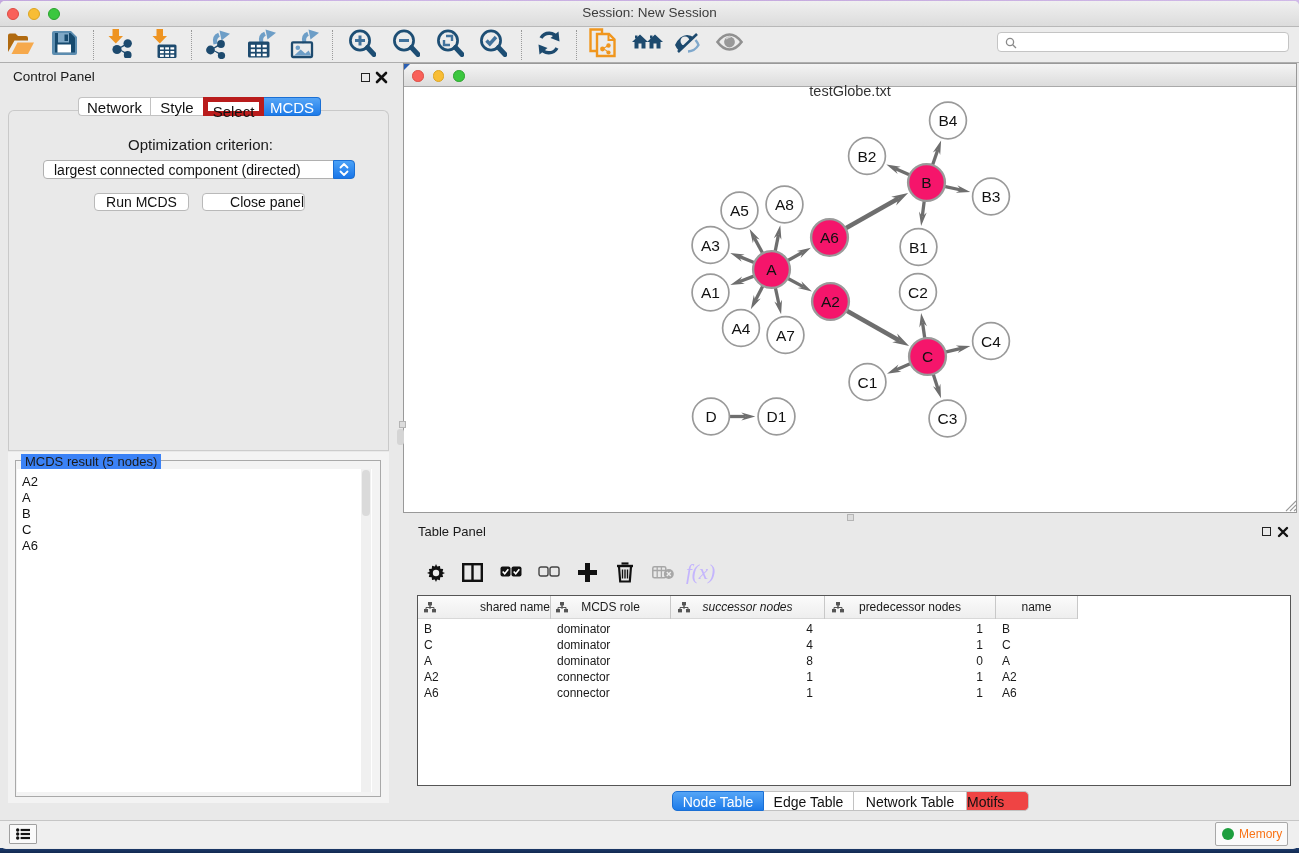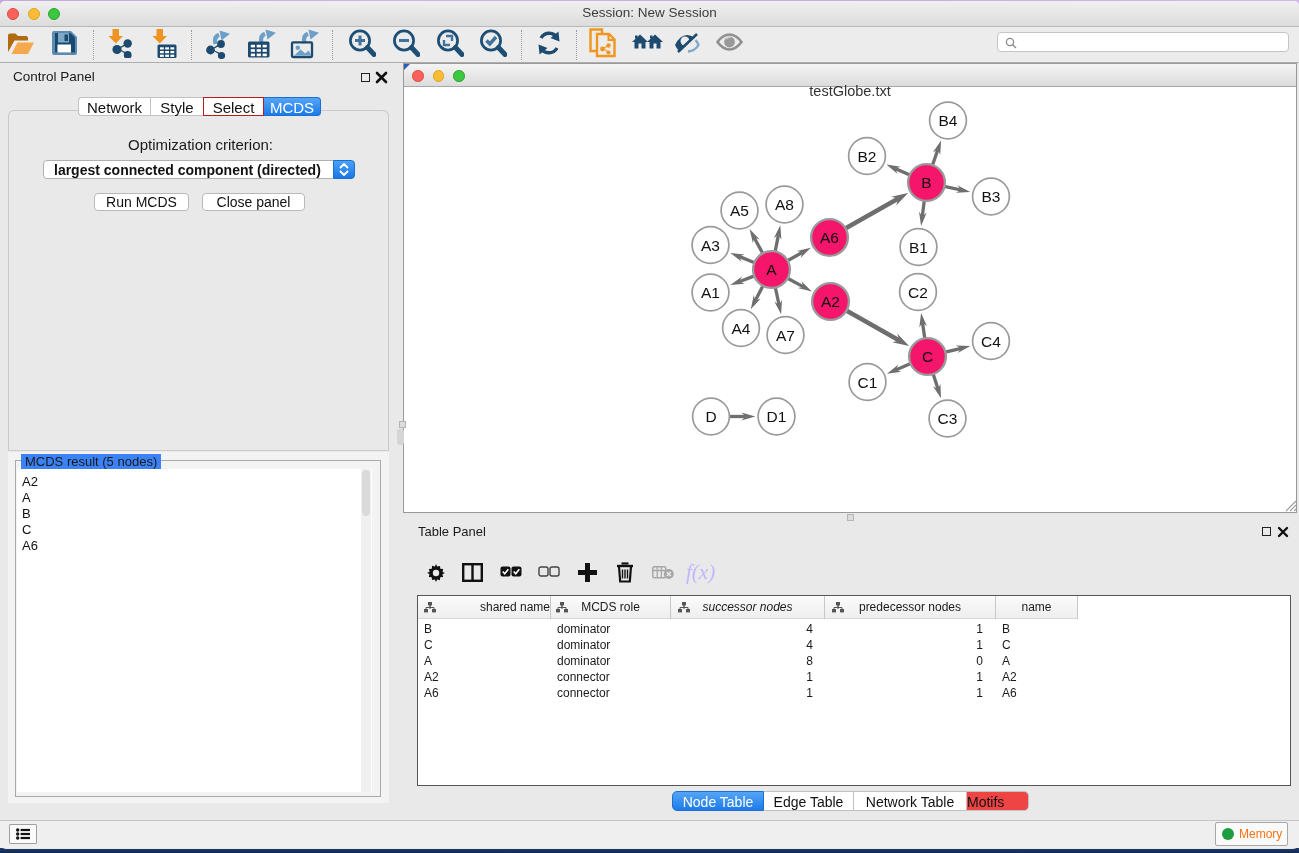--- a/index.html
+++ b/index.html
@@ -265,35 +265,35 @@
   </svg>
 <div style="position:absolute;left:361px;top:73px;width:9px;height:9px;border:1.5px solid #222;"></div>
 <svg style="position:absolute;left:375px;top:71px;" width="13" height="13" viewBox="0 0 13 13">
     <path d="M2 2 L11 11 M11 2 L2 11" stroke="#111" stroke-width="2.6" stroke-linecap="round"></path>
   </svg>
 <div id="innerpanel" style="position:absolute;left:8px;top:110px;width:381px;height:341px;background:#E9E9E9;border:1px solid #c9c9c9;border-radius:6px 6px 0 0;border-bottom:1px solid #cccccc;"></div>
 <div id="lowerpanel" style="position:absolute;left:8px;top:452px;width:381px;height:351px;background:#F3F3F3;"></div>
 <div id="tabrow" style="position:absolute;left:78px;top:97px;height:19px;">
  <div style="position:absolute;left:0;top:0;width:72px;height:19px;background:#fff;border:1px solid #c2c2c2;border-right:none;border-radius:4px 0 0 4px;font-size:15px;color:#111;text-align:center;line-height:19px;">Network</div>
  <div style="position:absolute;left:72px;top:0;width:53px;height:19px;background:#fff;border:1px solid #c2c2c2;border-right:none;font-size:15px;color:#111;text-align:center;line-height:19px;">Style</div>
- <div style="position:absolute;left:125px;top:0;width:61px;height:19px;background:#fff;border:1px solid #b91c1c;font-size:15px;color:#111;text-align:center;line-height:19px;">Select</div>
+ <div style="position:absolute;left:125px;top:0;width:61px;height:19px;background:#fff;border:5px solid #b91c1c;font-size:15px;color:#111;text-align:center;line-height:19px;">Select</div>
  <div style="position:absolute;left:186px;top:0;width:57px;height:19px;background:linear-gradient(180deg,#55a5f6,#1d7be9);border:1px solid #1a6fd4;border-left:none;border-radius:0 4px 4px 0;font-size:15px;color:#fff;text-align:center;line-height:19px;">MCDS</div>
 </div>
 <div style="position:absolute;left:0px;top:136px;width:401px;text-align:center;font-size:15px;color:#1a1a1a;">Optimization criterion:</div>
-<div id="dropdown" style="position:absolute;left:43px;top:160px;width:312px;height:19px;background:#fff;border:1px solid #b0b0b0;border-radius:4px;font-weight:bold;">
+<div id="dropdown" style="position:absolute;left:43px;top:160px;width:312px;height:19px;background:#fff;border:1px solid #b0b0b0;border-radius:4px;">
  <div style="position:absolute;left:10px;top:1px;font-size:14px;color:#111;line-height:17px;">largest connected component (directed)</div>
  <div style="position:absolute;right:-1px;top:-1px;width:22px;height:19px;background:linear-gradient(180deg,#4ba2f7,#1a76e8);border-radius:0 4px 4px 0;border:1px solid #1a6fd4;">
   <svg width="20" height="17" viewBox="0 0 20 17">
         <path d="M6.5 6.5 L10 3 L13.5 6.5" stroke="#fff" stroke-width="1.8" fill="none" stroke-linecap="round" stroke-linejoin="round"></path>
         <path d="M6.5 10.5 L10 14 L13.5 10.5" stroke="#fff" stroke-width="1.8" fill="none" stroke-linecap="round" stroke-linejoin="round"></path>
       </svg>
  </div>
 </div>
 <div style="position:absolute;left:94px;top:193px;width:95px;height:18px;background:#fff;border:1px solid #b9b9b9;border-radius:4px;font-size:14px;color:#111;text-align:center;line-height:16px;">Run MCDS</div>
-<div style="position:absolute;left:202px;top:193px;width:103px;height:18px;background:#fff;border:1px solid #b9b9b9;border-radius:4px;font-size:14px;color:#111;text-align:center;line-height:16px;">Close panel</div>
+<div style="position:absolute;left:202px;top:193px;width:103px;height:18px;background:#fff;border:1px solid #b9b9b9;border-radius:4px;font-size:14px;color:#111;text-align:right;line-height:16px;">Close panel</div>
 <div id="groupbox" style="position:absolute;left:15px;top:460px;width:366px;height:337px;border:1px solid #a9a9a9;"></div>
 <div style="position:absolute;left:21px;top:454px;background:#3b82f6;padding:0 4px;font-size:13px;color:#1a1a1a;">MCDS result (5 nodes)</div>
 <div style="position:absolute;left:17px;top:469px;width:355px;height:323px;background:#fff;"></div>
 <div style="position:absolute;left:361px;top:469px;width:10px;height:323px;background:#f0f0f0;"></div>
 <div style="position:absolute;left:362px;top:470px;width:8px;height:46px;background:#dadada;border-radius:4px;"></div>
 <div style="position:absolute;left:22px;top:474px;font-size:13px;color:#111;line-height:16px;">A2<br>A<br>B<br>C<br>A6</div>
 <div style="position:absolute;left:397px;top:429px;width:7px;height:16px;background:#d5d5d5;border-radius:3px;"></div>
 <div id="tp-title" style="position:absolute;left:418px;top:524px;font-size:13px;color:#1a1a1a;">Table Panel</div>
 <div style="position:absolute;left:1262px;top:527px;width:9px;height:9px;border:1.5px solid #222;"></div>
 <svg style="position:absolute;left:1277px;top:526px;" width="12" height="12" viewBox="0 0 12 12">

